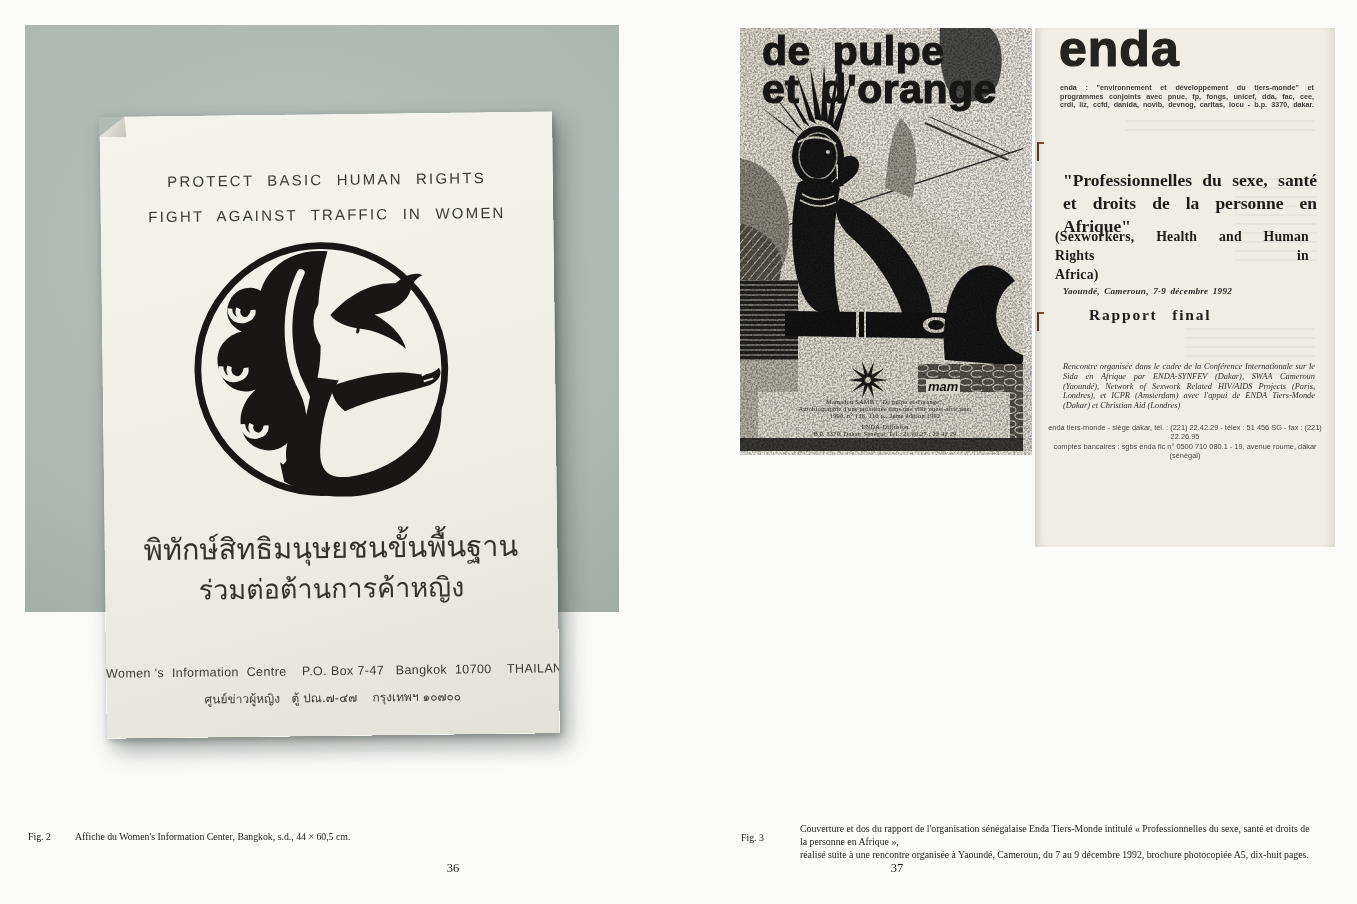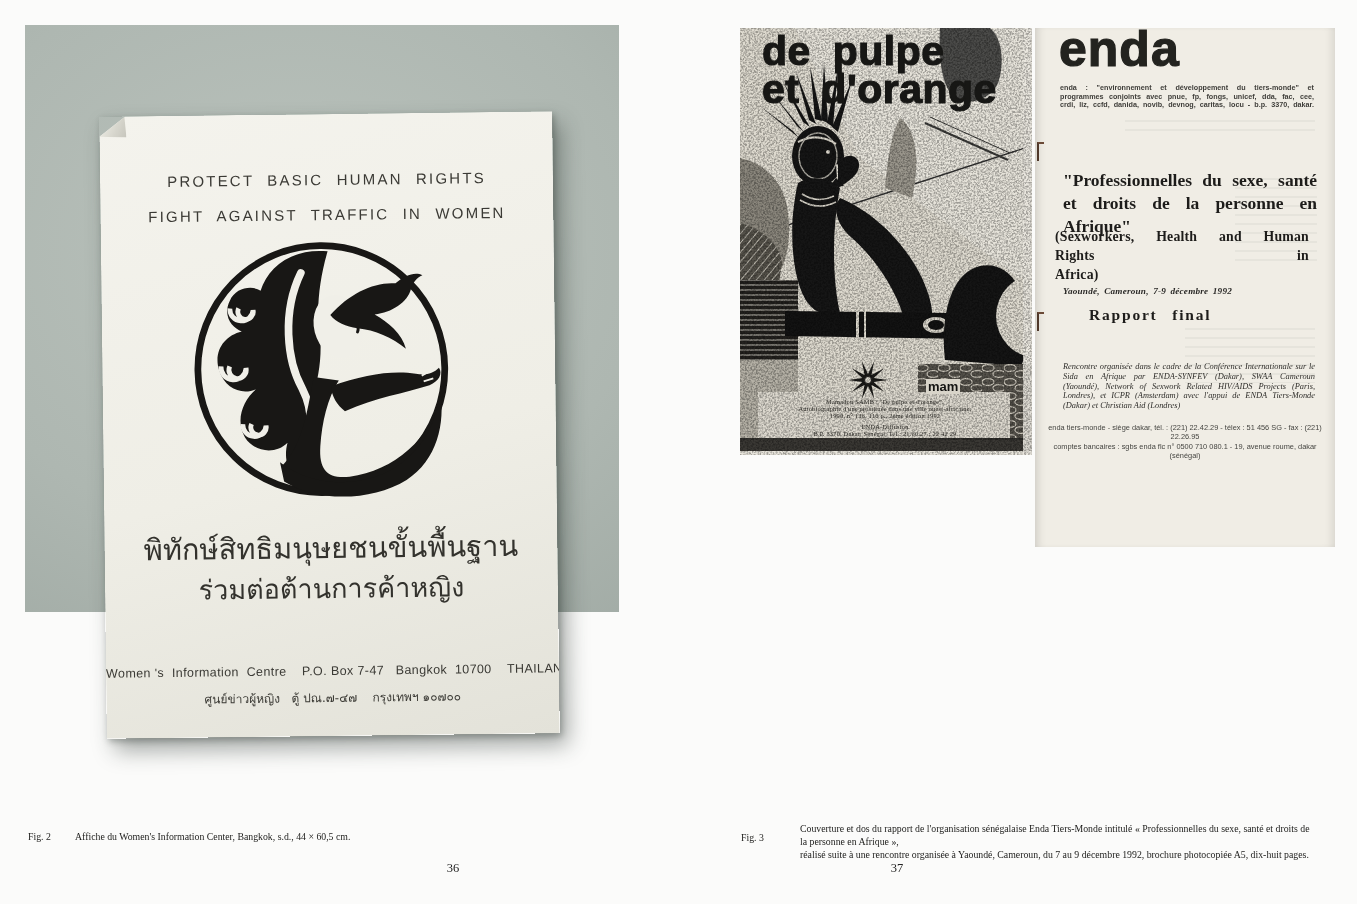--- a/index.html
+++ b/index.html
@@ -32,21 +32,21 @@
   .scan{left:740px;top:28px;width:595px;height:427px;}
   .cover-front{left:0;top:0;width:292px;height:427px;background:#dedacf;overflow:hidden;
          box-shadow:inset -10px 0 12px -8px rgba(0,0,0,.25), inset 0 -6px 8px -6px rgba(0,0,0,.18);}
   .cover-back{left:295px;top:0;width:300px;height:519px;background:#f0ede5;overflow:hidden;
          box-shadow:inset 8px 0 10px -6px rgba(0,0,0,.16), inset -8px 0 10px -6px rgba(0,0,0,.12);}
   .woodcut{left:0;top:0;width:292px;height:427px;}
   .cover-title{left:22px;top:4px;z-index:2;font-family:"Liberation Sans",sans-serif;font-weight:bold;
          font-size:41px;line-height:38px;letter-spacing:.5px;word-spacing:10px;color:#171715;
          -webkit-text-stroke:1.2px #171715;}
   .partial-word{left:186px;top:351px;z-index:3;font-family:"Liberation Sans",sans-serif;font-weight:bold;
-         font-size:13px;color:#141412;background:#d8d4c9;padding:0 2px;}
+         font-size:13px;color:#141412;background:#d8d4c9;padding:0 2px;font-style:italic;}
   .colophon{left:25px;top:370px;width:240px;z-index:3;text-align:center;color:#2b2a26;
          font-size:6.4px;line-height:7.2px;letter-spacing:.2px;}
   .colophon .grp2{margin-top:3px;}
   .enda{left:24px;top:-6px;font-family:"Liberation Sans",sans-serif;font-weight:bold;
          font-size:50px;line-height:54px;letter-spacing:1px;color:#23231f;-webkit-text-stroke:1.2px #23231f;}
   .enda-sub{left:25px;top:56px;width:254px;font-family:"Liberation Sans",sans-serif;font-weight:bold;
          font-size:7.2px;line-height:8.6px;color:#3f3e3a;}
   .jl{text-align:justify;text-align-last:justify;}
   .b-title{left:28px;top:141px;width:254px;font-weight:bold;font-size:17.5px;line-height:23px;
          word-spacing:3px;color:#1d1c1a;}

